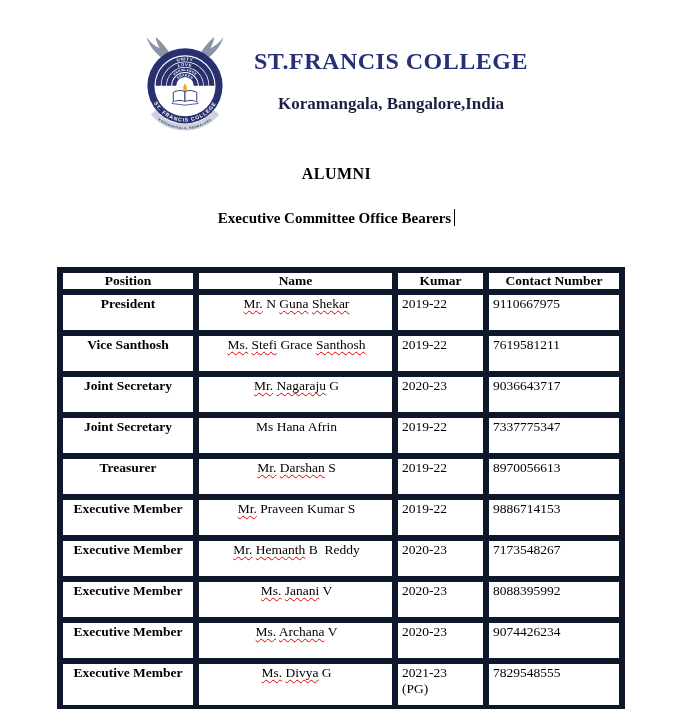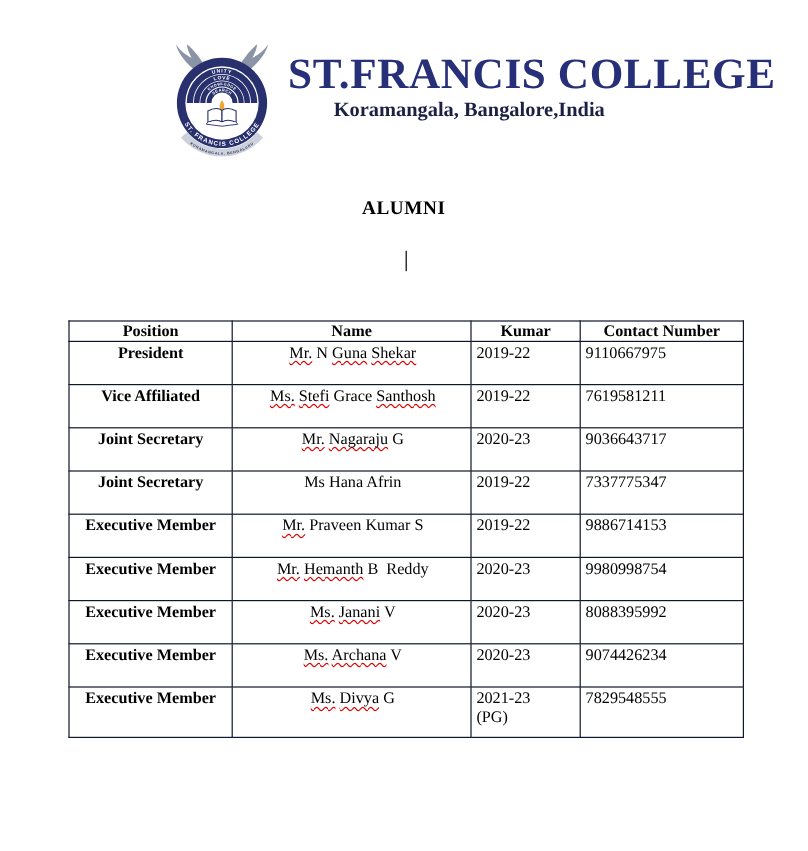--- a/index.html
+++ b/index.html
@@ -5,25 +5,25 @@
   html,body{margin:0;padding:0;}
   body{
     width:673px;height:709px;background:#ffffff;position:relative;overflow:hidden;
     font-family:"Liberation Serif", serif;color:#000;
   }
   
   .letterhead{position:absolute;top:34px;left:138px;display:flex;align-items:flex-start;}
   .logo-wrap{width:94px;height:98px;flex:0 0 auto;}
   .head-text{margin-left:8px;margin-top:12px;width:302px;text-align:center;}
   .college-name{
-    font-size:36px;font-weight:bold;color:var(--navy,#262f77);
+    font-size:24px;font-weight:bold;color:var(--navy,#262f77);
     letter-spacing:.5px;line-height:30px;white-space:nowrap;
   }
   .college-loc{
-    font-size:17px;font-weight:bold;color:var(--dark,#1c2144);line-height:20px;margin-top:6px;
+    font-size:17px;font-weight:bold;color:var(--dark,#1c2144);line-height:20px;margin-top:18px;
   }
   .college-aff{
     font-size:12.5px;color:var(--navy2,#2c346f);line-height:15px;margin-top:1px;white-space:nowrap;
   }
   
   .alumni-title{
     position:absolute;top:165px;left:0;width:100%;text-align:center;
     font-size:16px;font-weight:bold;letter-spacing:.5px;
   }
   .subtitle{
@@ -33,21 +33,21 @@
   .cursor{
     display:inline-block;width:1px;height:17px;background:#000;
     margin-left:3px;vertical-align:-3px;
   }
   
   .tbl{
     position:absolute;top:267px;left:57px;width:562px;
     border-collapse:collapse;table-layout:fixed;
     font-size:13.5px;
   }
-  .tbl th,.tbl td{border:1px solid #0f172a;vertical-align:top;padding:1px 4px;overflow:hidden;}
+  .tbl th,.tbl td{border:6px solid #0f172a;vertical-align:top;padding:1px 4px;overflow:hidden;}
   .tbl th{font-weight:bold;text-align:center;height:16px;padding:0 2px;}
   .tbl td{height:33px;}
   .tbl tr.tall td{height:39px;}
   td.pos{font-weight:bold;text-align:center;}
   td.name{text-align:center;padding-left:6px;white-space:pre-wrap;}
   td.batch,td.contact{text-align:left;}
   .miss{
     text-decoration-line:underline;
     text-decoration-style:wavy;
     text-decoration-color:var(--squiggle,#e00000);
@@ -113,21 +113,21 @@
   </div>
   <div class="head-text">
     <div class="college-name">ST.FRANCIS COLLEGE</div>
     <div class="college-loc">Koramangala, Bangalore,India</div>
   </div>
 </div>
 
 <div class="alumni-title">ALUMNI</div>
 
 <div class="subtitle">
-  <span class="cursor"></span>
+  <span>Executive Committee Office Bearers</span><span class="cursor"></span>
 </div>
 
 <table class="tbl">
   <colgroup>
     <col style="width:136px">
       <col style="width:199px">
       <col style="width:91px">
       <col style="width:136px">
   </colgroup>
   <thead>
@@ -139,48 +139,54 @@
     </tr>
   </thead>
   <tbody>
       <tr>
         <td class="pos">President</td>
         <td class="name"><span class="miss">Mr.</span><span> N </span><span class="miss">Guna</span><span> </span><span class="miss">Shekar</span></td>
         <td class="batch">2019-22</td>
         <td class="contact">9110667975</td>
       </tr>
       <tr>
-        <td class="pos">Vice Affiliated</td>
+        <td class="pos">Vice Santhosh</td>
         <td class="name"><span class="miss">Ms.</span><span> </span><span class="miss">Stefi</span><span> Grace </span><span class="miss">Santhosh</span></td>
         <td class="batch">2019-22</td>
         <td class="contact">7619581211</td>
       </tr>
       <tr>
         <td class="pos">Joint Secretary</td>
         <td class="name"><span class="miss">Mr.</span><span> </span><span class="miss">Nagaraju</span><span> G</span></td>
         <td class="batch">2020-23</td>
         <td class="contact">9036643717</td>
       </tr>
       <tr>
         <td class="pos">Joint Secretary</td>
         <td class="name"><span>Ms Hana Afrin</span></td>
         <td class="batch">2019-22</td>
         <td class="contact">7337775347</td>
       </tr>
       <tr>
+        <td class="pos">Treasurer</td>
+        <td class="name"><span class="miss">Mr.</span><span> </span><span class="miss">Darshan</span><span> S</span></td>
+        <td class="batch">2019-22</td>
+        <td class="contact">8970056613</td>
+      </tr>
+      <tr>
         <td class="pos">Executive Member</td>
         <td class="name"><span class="miss">Mr.</span><span> Praveen Kumar S</span></td>
         <td class="batch">2019-22</td>
         <td class="contact">9886714153</td>
       </tr>
       <tr>
         <td class="pos">Executive Member</td>
         <td class="name"><span class="miss">Mr.</span><span> </span><span class="miss">Hemanth</span><span> B  Reddy</span></td>
         <td class="batch">2020-23</td>
-        <td class="contact">9980998754</td>
+        <td class="contact">7173548267</td>
       </tr>
       <tr>
         <td class="pos">Executive Member</td>
         <td class="name"><span class="miss">Ms.</span><span> </span><span class="miss">Janani</span><span> V</span></td>
         <td class="batch">2020-23</td>
         <td class="contact">8088395992</td>
       </tr>
       <tr>
         <td class="pos">Executive Member</td>
         <td class="name"><span class="miss">Ms.</span><span> </span><span class="miss">Archana</span><span> V</span></td>

